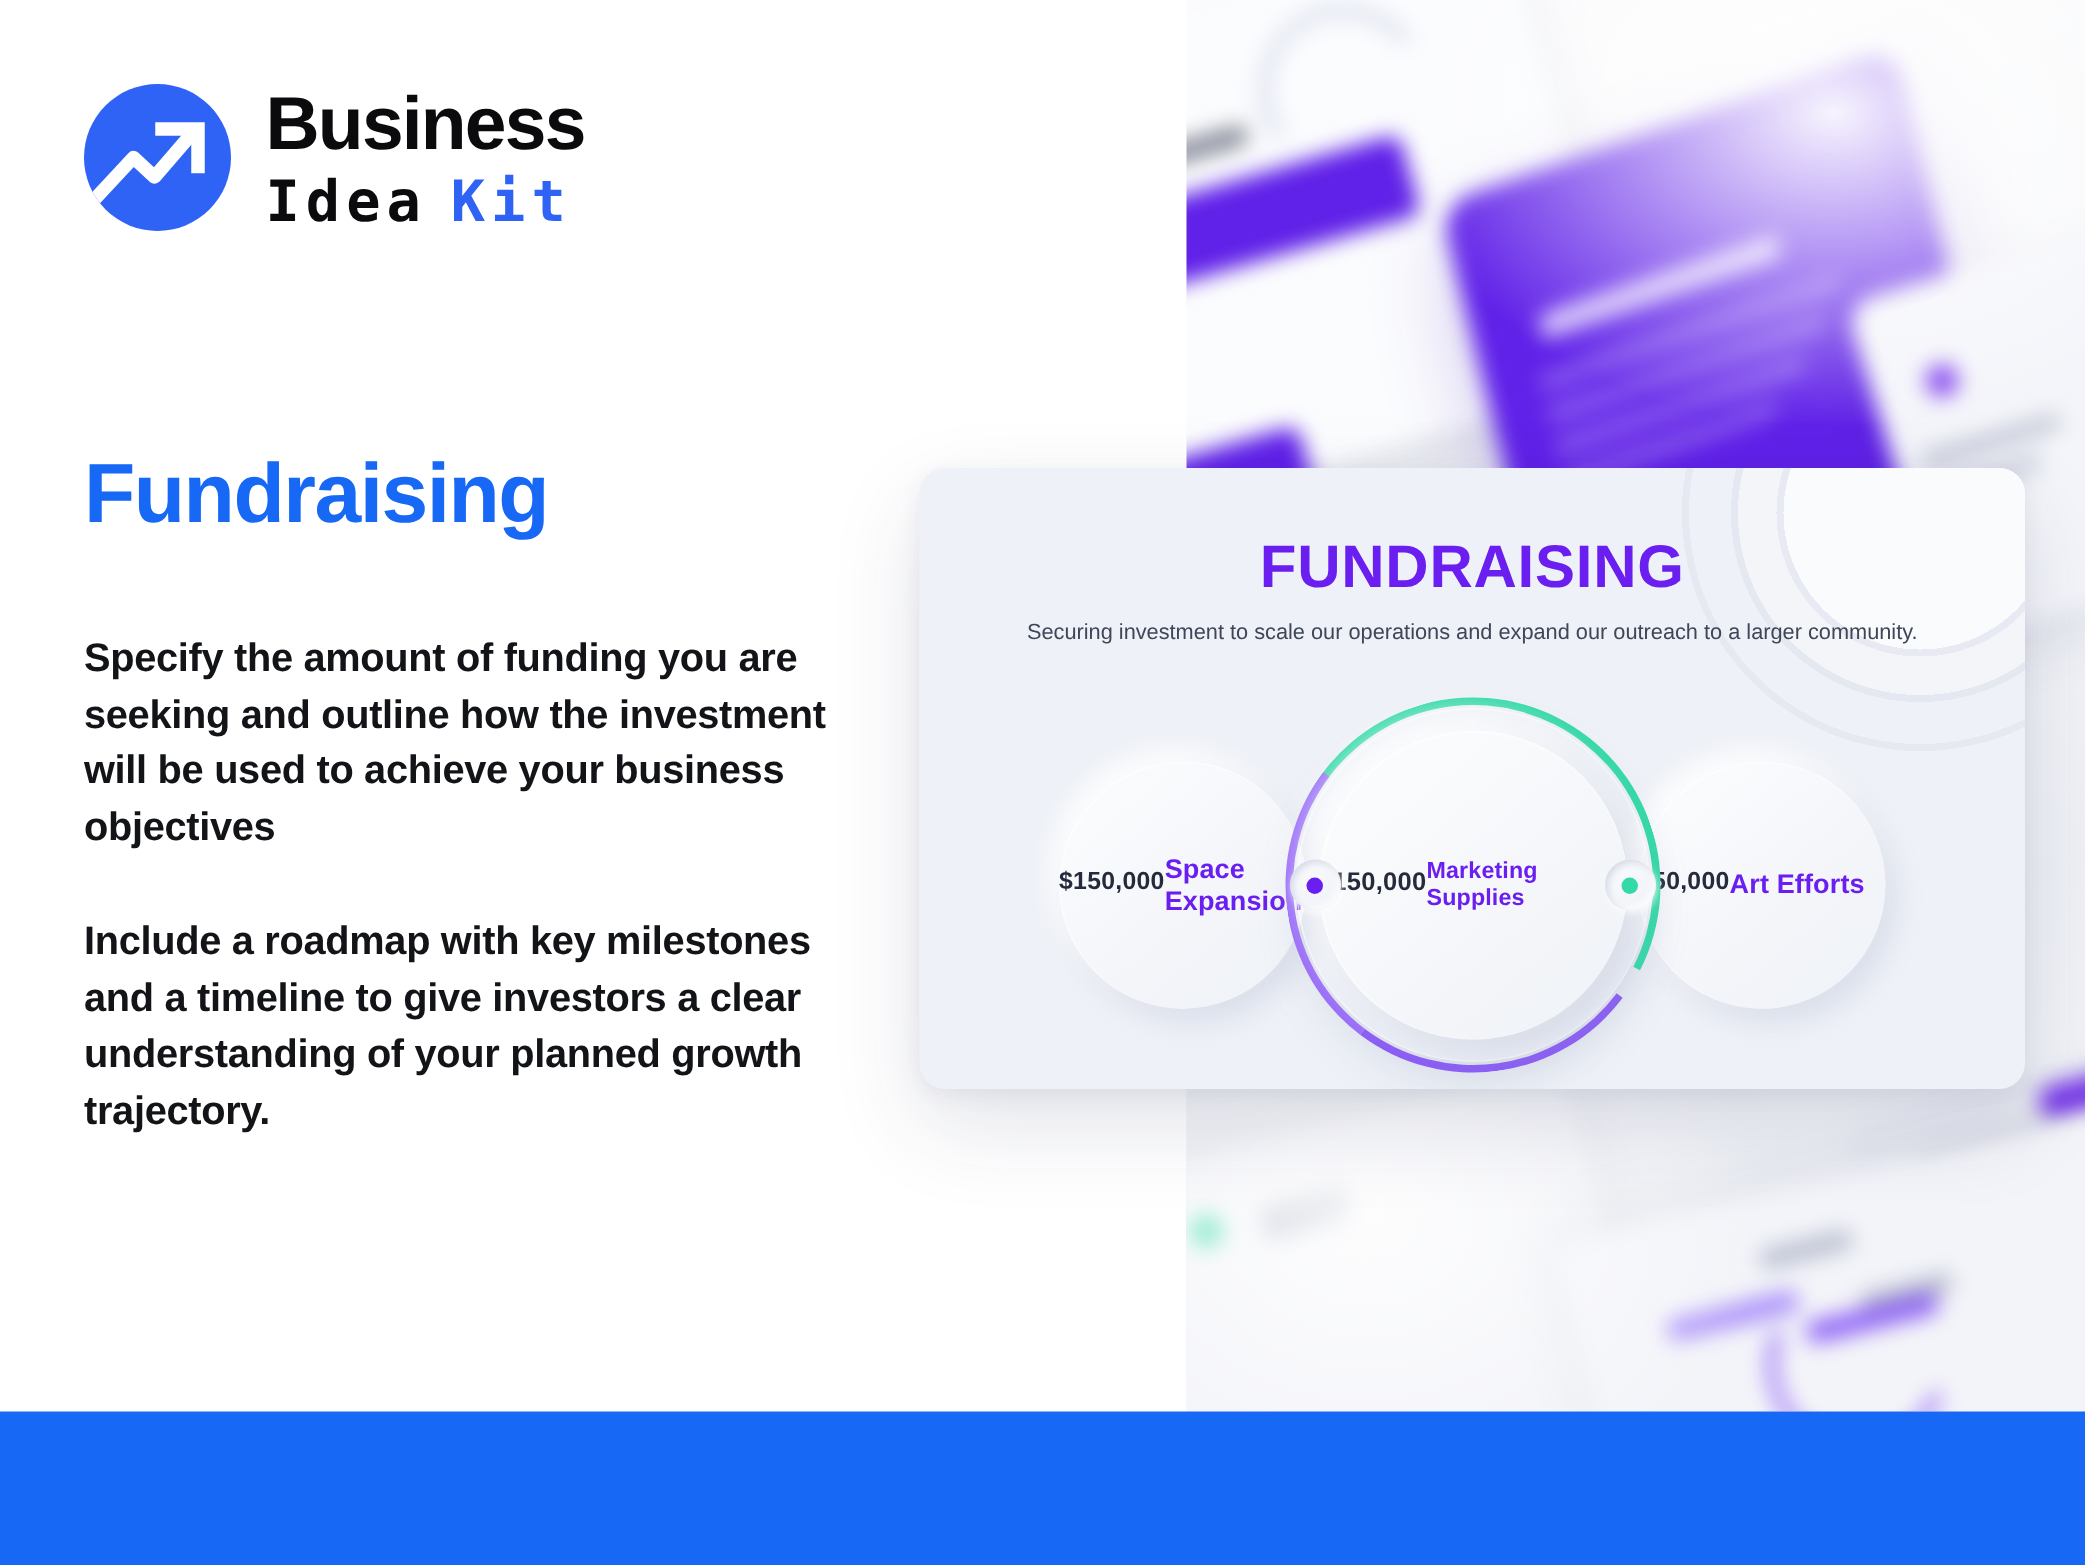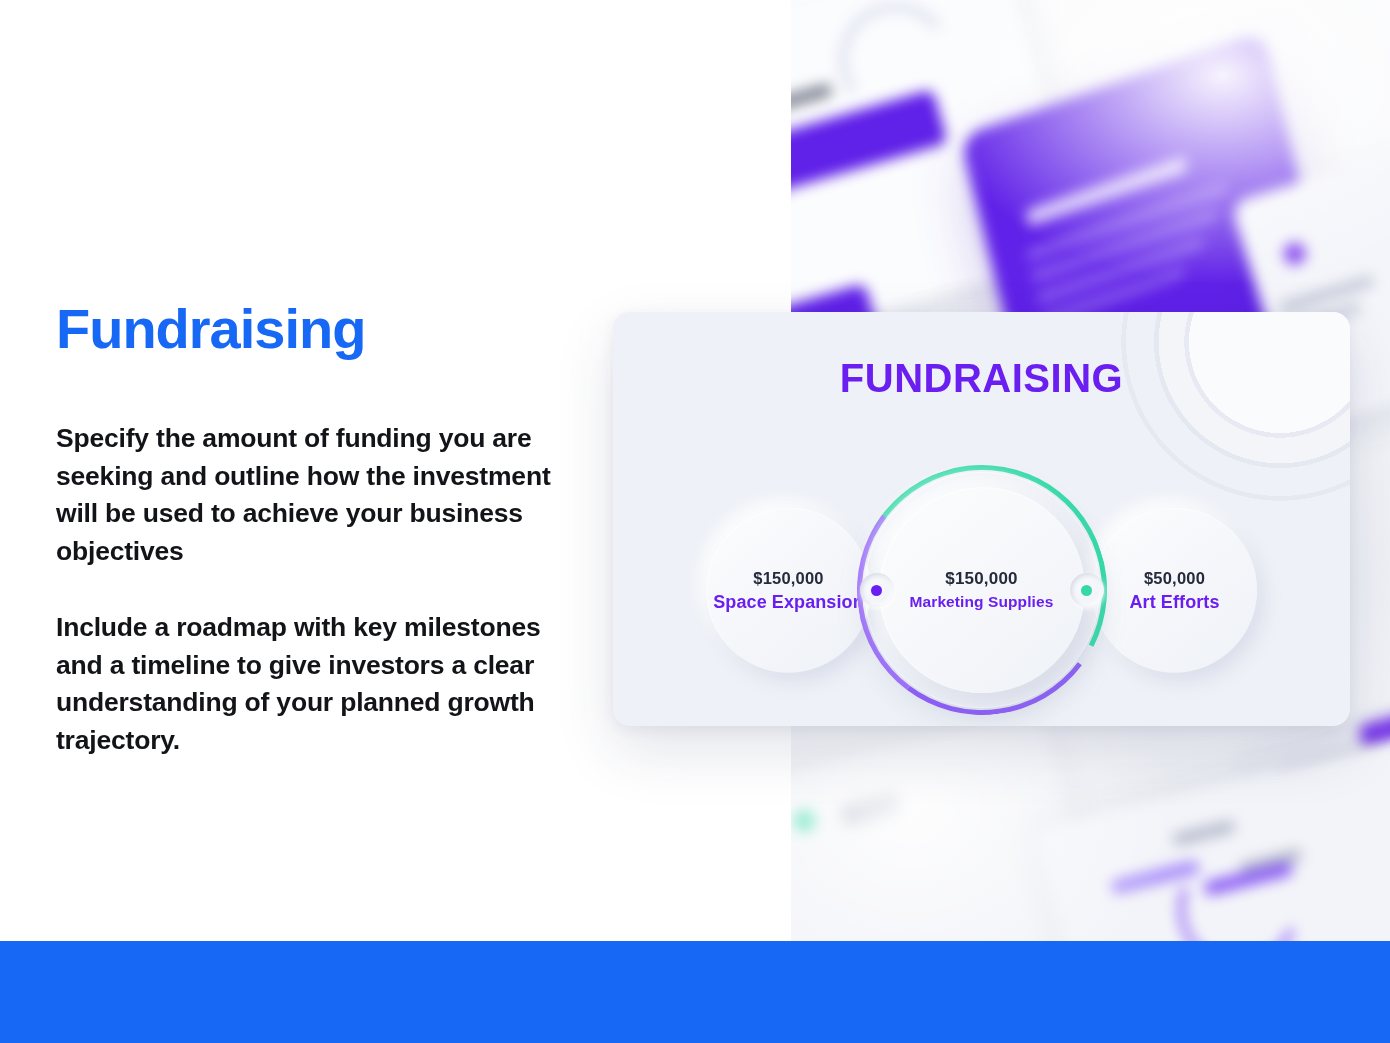--- a/index.html
+++ b/index.html
@@ -162,22 +162,22 @@
     color:#3f4657;
   }
 
   
   .circles {
     position:absolute; left:0; right:0; top:178px; height:200px;
   }
   .c-base {
     position:absolute; top:50%;
     border-radius:50%;
-    display:flex; flex-direction:column;
-    align-items:center; justify-content:center;
+    display:flex; flex-direction:row;
+    align-items:center; 
     transform:translateY(-50%);
   }
   .c-side {
     width:165px; height:165px;
     background:linear-gradient(140deg,#fcfdfe 0%,#f4f6fa 55%,#eff2f7 100%);
     box-shadow:
       7px 9px 18px rgba(150,160,190,.22),
       -6px -7px 16px rgba(255,255,255,.95),
       inset 1px 1px 2px rgba(255,255,255,.8);
   }
@@ -337,20 +337,21 @@
       <div class="pl4"></div>
       <div class="pl2"></div>
     </div>
     <div class="sheen"></div>
   </div>
 
   <div class="fund-card">
     <div class="deco-rings"></div>
 
     <div class="card-title">FUNDRAISING</div>
+    <div class="card-sub">Securing investment to scale our operations and expand our outreach to a larger community.</div>
 
     <div class="circles">
 
       <div class="c-base c-side c-left">
         <div class="c-amount">$150,000</div>
         <div class="c-label">Space Expansion</div>
       </div>
 
       <div class="c-base c-side c-right">
         <div class="c-amount">$50,000</div>
@@ -368,20 +369,34 @@
 
       <div class="conn conn-left">
         <span class="dot" style="background:#6a1ff0;"></span>
       </div>
       <div class="conn conn-right">
         <span class="dot" style="background:#35d9a8;"></span>
       </div>
     </div>
   </div>
 
+  <div class="logo-wrap">
+    <div class="logo-mark">
+      <svg width="98" height="98" viewBox="0 0 98 98" aria-hidden="true">
+        <path d="M6 78 L33 49 L47 62 L72 33" fill="none" stroke="#ffffff" stroke-width="9" stroke-linecap="round" stroke-linejoin="round"></path>
+        <path d="M52 30 H76 V55" fill="none" stroke="#ffffff" stroke-width="9" stroke-linecap="square" stroke-linejoin="miter"></path>
+      </svg>
+    </div>
+    <div class="logo-text">
+      <span class="logo-line1">Business</span>
+      <span class="logo-line2">
+        <span class="logo-idea">Idea</span><span style="display:inline-block;width:16px;"></span><span class="logo-kit">Kit</span>
+      </span>
+    </div>
+  </div>
 
   <h1 class="headline">Fundraising</h1>
 
   <p class="para para2">Include a roadmap with key milestones and a timeline to give investors a clear understanding of your planned growth trajectory.</p>
 
   <p class="para para1">Specify the amount of funding you are seeking and outline how the investment will be used to achieve your business objectives</p>
 
   <div class="blue-bar"></div>
 
 </div>

